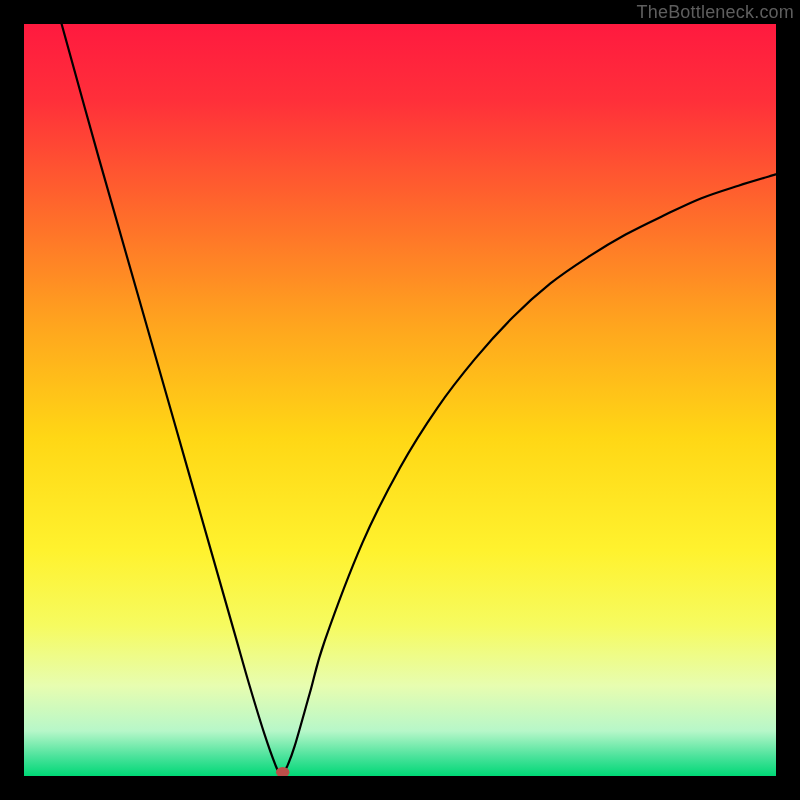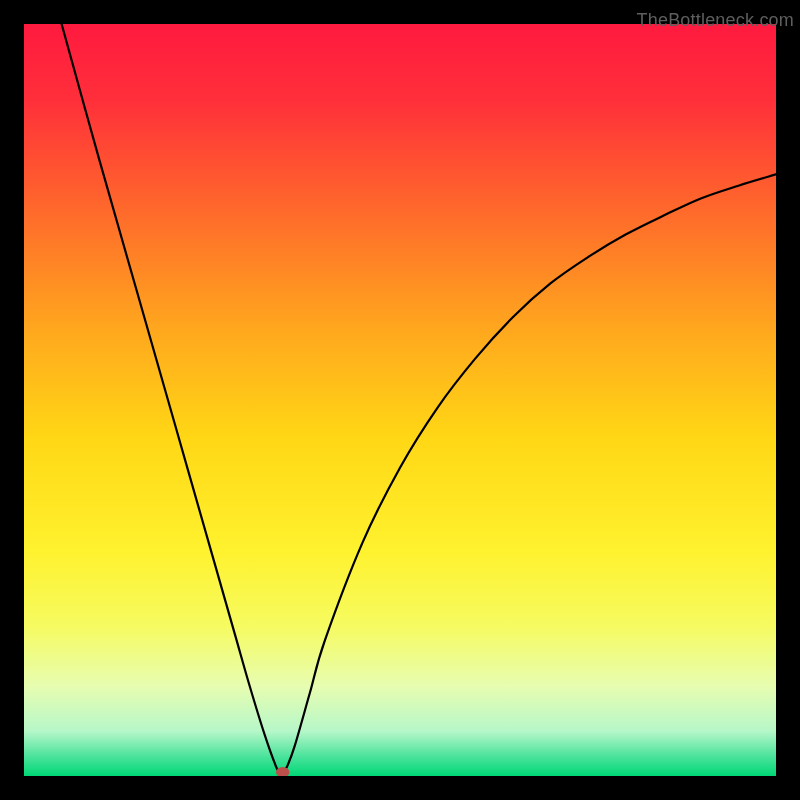--- a/index.html
+++ b/index.html
@@ -21,21 +21,21 @@
   }
   .plot-area {
     position: absolute;
     left: 0;
     top: 0;
     width: 752px;
     height: 752px;
   }
   .watermark {
     position: absolute;
-    top: 10px;
+    top: 2px;
     right: 6px;
     font-size: 18px;
     font-weight: 500;
     color: #5e5e5e;
     letter-spacing: 0.2px;
   }
 </style>
 </head>
 <body>
 

